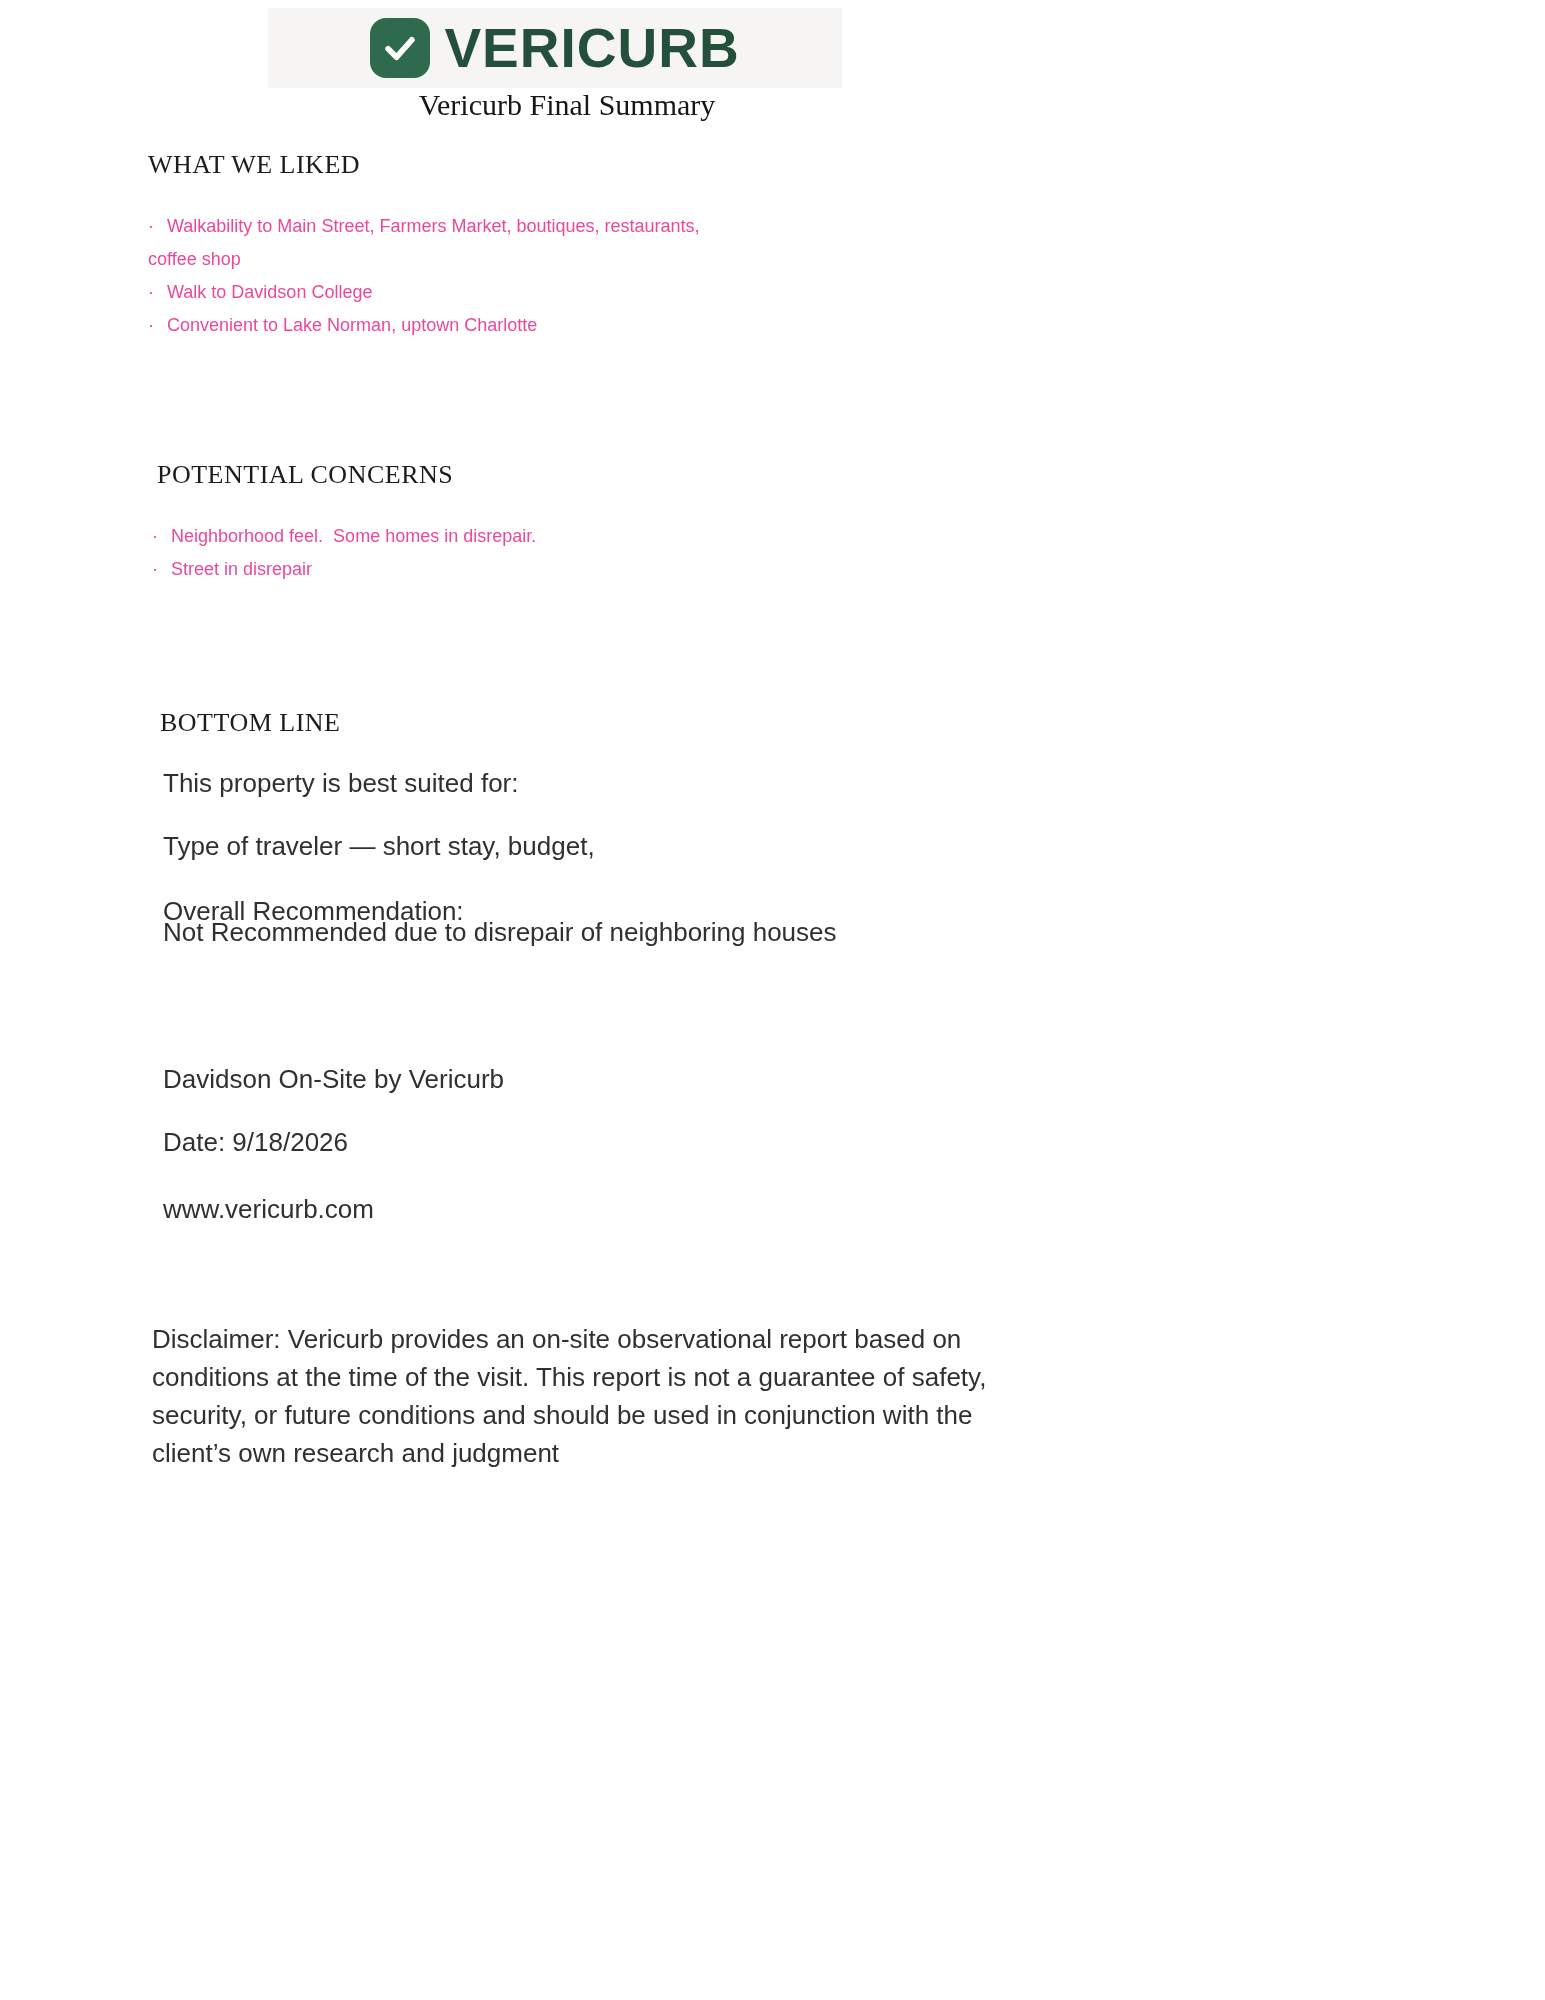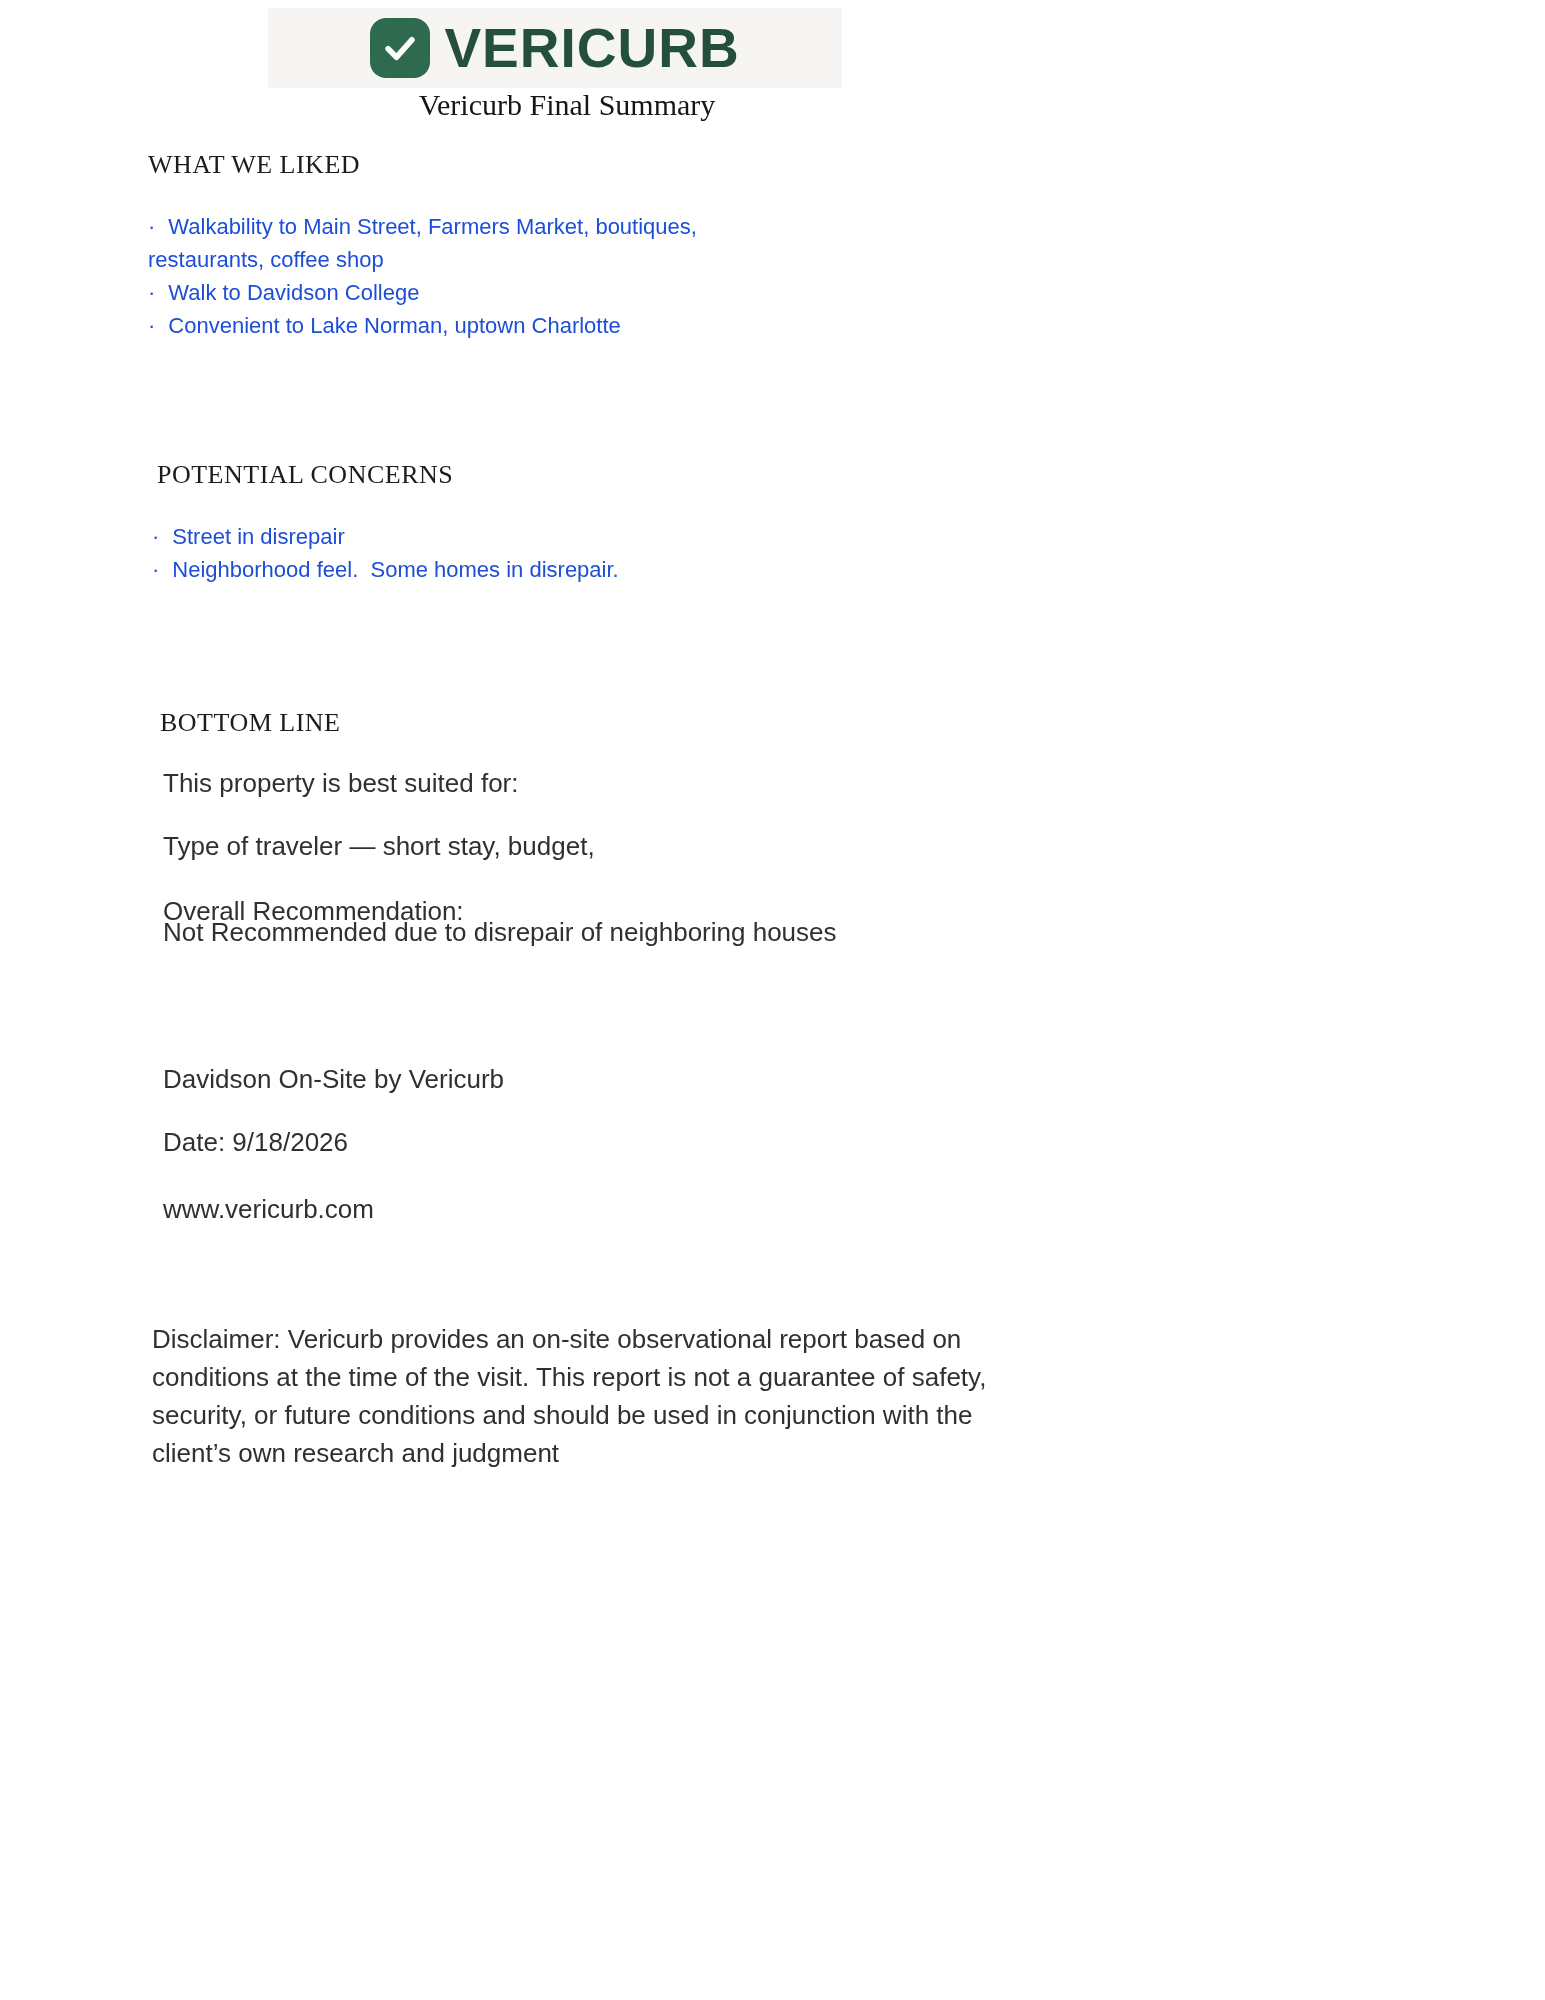--- a/index.html
+++ b/index.html
@@ -34,21 +34,21 @@
   .sec-heading{
     position:absolute;
     font-family:"Liberation Serif",serif;
     font-size:26px;color:#1c1c1c;letter-spacing:0.5px;
   }
   .h-liked{left:148px;top:150px;}
   .h-concerns{left:157px;top:460px;}
   .h-bottom{left:160px;top:708px;}
   
   .blist{
-    position:absolute;font-size:22px;line-height:33px;color:#1d4ed8;
+    position:absolute;font-size:18px;line-height:33px;color:#ec4899;
   }
   .liked-list{left:148px;top:210px;width:600px;}
   .concerns-list{left:152px;top:520px;width:700px;}
   .blist .bi{white-space:pre-wrap;}
   .blist .bi::before{content:"·";margin-right:13px;}
   
   .tline{
     position:absolute;left:163px;font-size:26px;color:#303030;white-space:pre-wrap;
   }
   .l-suited{top:768px;}
@@ -83,22 +83,22 @@
 
   <div class="sec-heading h-liked">WHAT WE LIKED</div>
   <div class="blist liked-list">
     <div class="bi">Walkability to Main Street, Farmers Market, boutiques, restaurants, coffee shop</div>
     <div class="bi">Walk to Davidson College</div>
     <div class="bi">Convenient to Lake Norman, uptown Charlotte</div>
   </div>
 
   <div class="sec-heading h-concerns">POTENTIAL CONCERNS</div>
   <div class="blist concerns-list">
+    <div class="bi">Neighborhood feel.  Some homes in disrepair.</div>
     <div class="bi">Street in disrepair</div>
-    <div class="bi">Neighborhood feel.  Some homes in disrepair.</div>
   </div>
 
   <div class="sec-heading h-bottom">BOTTOM LINE</div>
   <div class="tline l-suited">This property is best suited for:</div>
   <div class="tline l-traveler">Type of traveler — short stay, budget,</div>
   <div class="tline l-overall">Overall Recommendation:</div>
   <div class="tline l-notrec">Not Recommended due to disrepair of neighboring houses</div>
 
   <div class="tline l-verified">Davidson On-Site by Vericurb</div>
   <div class="tline l-date">Date: 9/18/2026</div>

